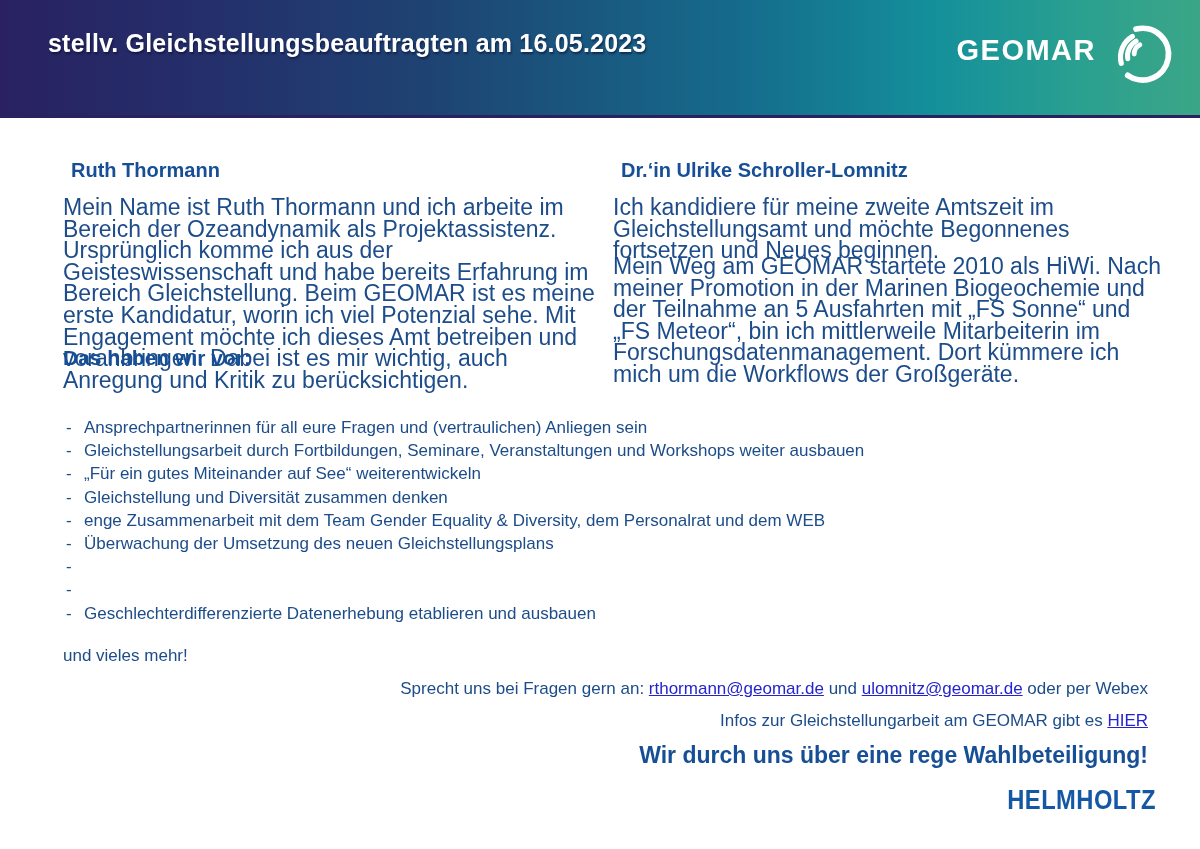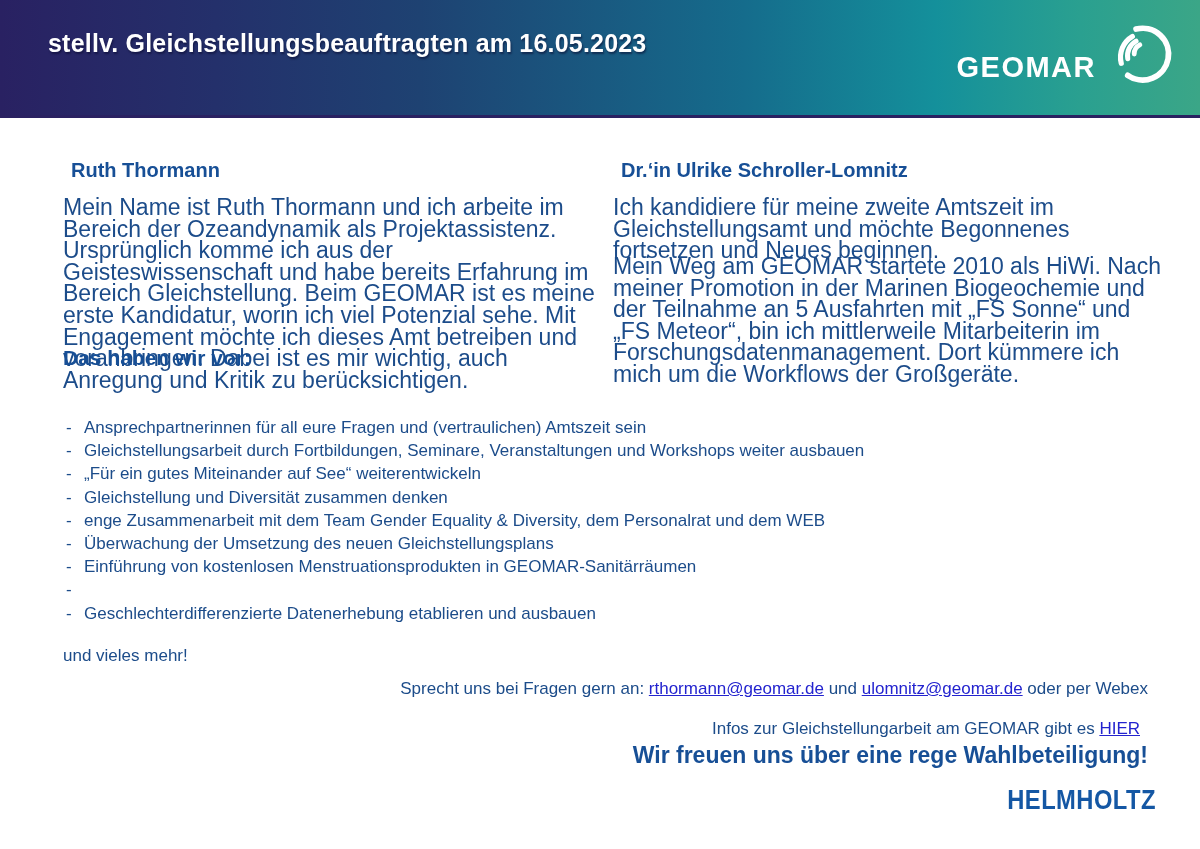--- a/index.html
+++ b/index.html
@@ -16,21 +16,21 @@
     border-bottom:3px solid #2a2161;
   }
   .banner-title{
     position:absolute;left:48px;top:27px;
     color:#ffffff;font-weight:bold;font-size:25px;line-height:33px;
     text-shadow:1px 2px 2px rgba(10,10,45,.55);
     letter-spacing:.2px;
   }
   .geomar-logo{
     position:absolute;right:26px;top:16px;
-    display:flex;align-items:flex-end;color:#ffffff;
+    display:flex;align-items:center;color:#ffffff;
   }
   .geomar-text{
     font-size:29px;font-weight:bold;letter-spacing:1.5px;
     margin:0 4px 10px 0;
   }
   .geomar-swirl{display:block;}
   
   .heading{
     position:absolute;font-size:20px;font-weight:bold;color:#174f96;margin:8px;
   }
@@ -51,21 +51,21 @@
     font-size:17px;line-height:23.2px;color:#1c4c8a;
   }
   .plans-list li{display:flex;}
   .plans-list .dash{width:18px;flex:0 0 18px;}
   .more{position:absolute;left:63px;top:646px;margin:0;font-size:17px;color:#1c4c8a;}
   .contact{
     position:absolute;right:52px;top:679px;margin:0;
     font-size:17px;color:#1c4c8a;white-space:nowrap;text-align:right;
   }
   .infos{
-    position:absolute;right:52px;top:711px;margin:8px;
+    position:absolute;right:52px;top:711px;margin:0;
     font-size:17px;color:#1c4c8a;white-space:nowrap;text-align:right;
   }
   .contact a,.infos a{color:#2323cf;text-decoration:underline;cursor:pointer;}
   .closing{
     position:absolute;right:52px;top:742px;margin:0;
     font-size:23px;font-weight:bold;color:#174f96;white-space:nowrap;
   }
   .helmholtz{
     position:absolute;right:44px;top:785px;
     font-size:27px;font-weight:bold;color:#1457a4;
@@ -102,21 +102,21 @@
 
     <h2 class="heading h-right">Dr.‘in Ulrike Schroller-Lomnitz</h2>
     <p class="para p-right1">Ich kandidiere für meine zweite Amtszeit im Gleichstellungsamt und möchte Begonnenes fortsetzen und Neues beginnen.</p>
     <p class="para p-right2">Mein Weg am GEOMAR startete 2010 als HiWi. Nach meiner Promotion in der Marinen Biogeochemie und der Teilnahme an 5 Ausfahrten mit „FS Sonne“ und „FS Meteor“, bin ich mittlerweile Mitarbeiterin im Forschungsdatenmanagement. Dort kümmere ich mich um die Workflows der Großgeräte.</p>
 
     <h2 class="plans-heading">Das haben wir vor:</h2>
 
     <ul class="plans-list">
       <li>
           <span class="dash">-</span>
-          <span>Ansprechpartnerinnen für all eure Fragen und (vertraulichen) Amtszeit sein</span>
+          <span>Ansprechpartnerinnen für all eure Fragen und (vertraulichen) Anliegen sein</span>
         </li>
       <li>
           <span class="dash">-</span>
           <span>Gleichstellungsarbeit durch Fortbildungen, Seminare, Veranstaltungen und Workshops weiter ausbauen</span>
         </li>
       <li>
           <span class="dash">-</span>
           <span>„Für ein gutes Miteinander auf See“ weiterentwickeln</span>
         </li>
       <li>
@@ -126,35 +126,34 @@
       <li>
           <span class="dash">-</span>
           <span>enge Zusammenarbeit mit dem Team Gender Equality &amp; Diversity, dem Personalrat und dem WEB</span>
         </li>
       <li>
           <span class="dash">-</span>
           <span>Überwachung der Umsetzung des neuen Gleichstellungsplans</span>
         </li>
       <li>
           <span class="dash">-</span>
-          <span>Einführung von kostenlosen Menstruationsprodukten in GEOMAR-Sanitärräumen</span>
         </li>
       <li>
           <span class="dash">-</span>
         </li>
       <li>
           <span class="dash">-</span>
           <span>Geschlechterdifferenzierte Datenerhebung etablieren und ausbauen</span>
         </li>
     </ul>
 
     <p class="more">und vieles mehr!</p>
 
     <p class="contact"><span>Sprecht uns bei Fragen gern an: </span><a>rthormann@geomar.de</a><span> und </span><a>ulomnitz@geomar.de</a><span> oder per Webex</span></p>
 
     <p class="infos"><span>Infos zur Gleichstellungarbeit am GEOMAR gibt es </span><a>HIER</a></p>
 
-    <p class="closing">Wir freuen uns über eine rege Wahlbeteiligung!</p>
+    <p class="closing">Wir durch uns über eine rege Wahlbeteiligung!</p>
 
     <div class="helmholtz">HELMHOLTZ</div>
 
   </main>
 </div>
 
 </body></html>

